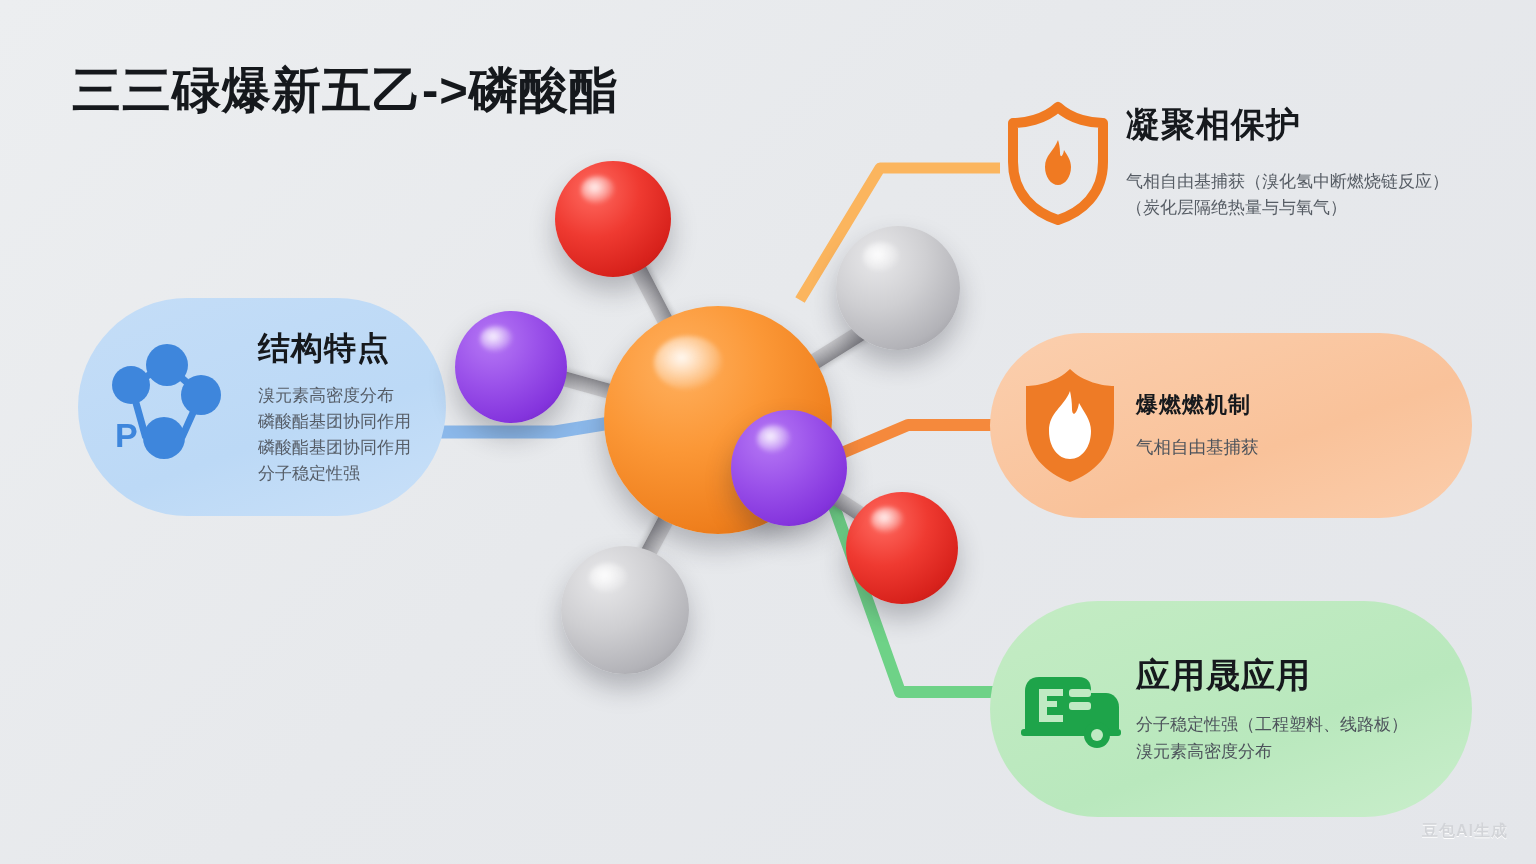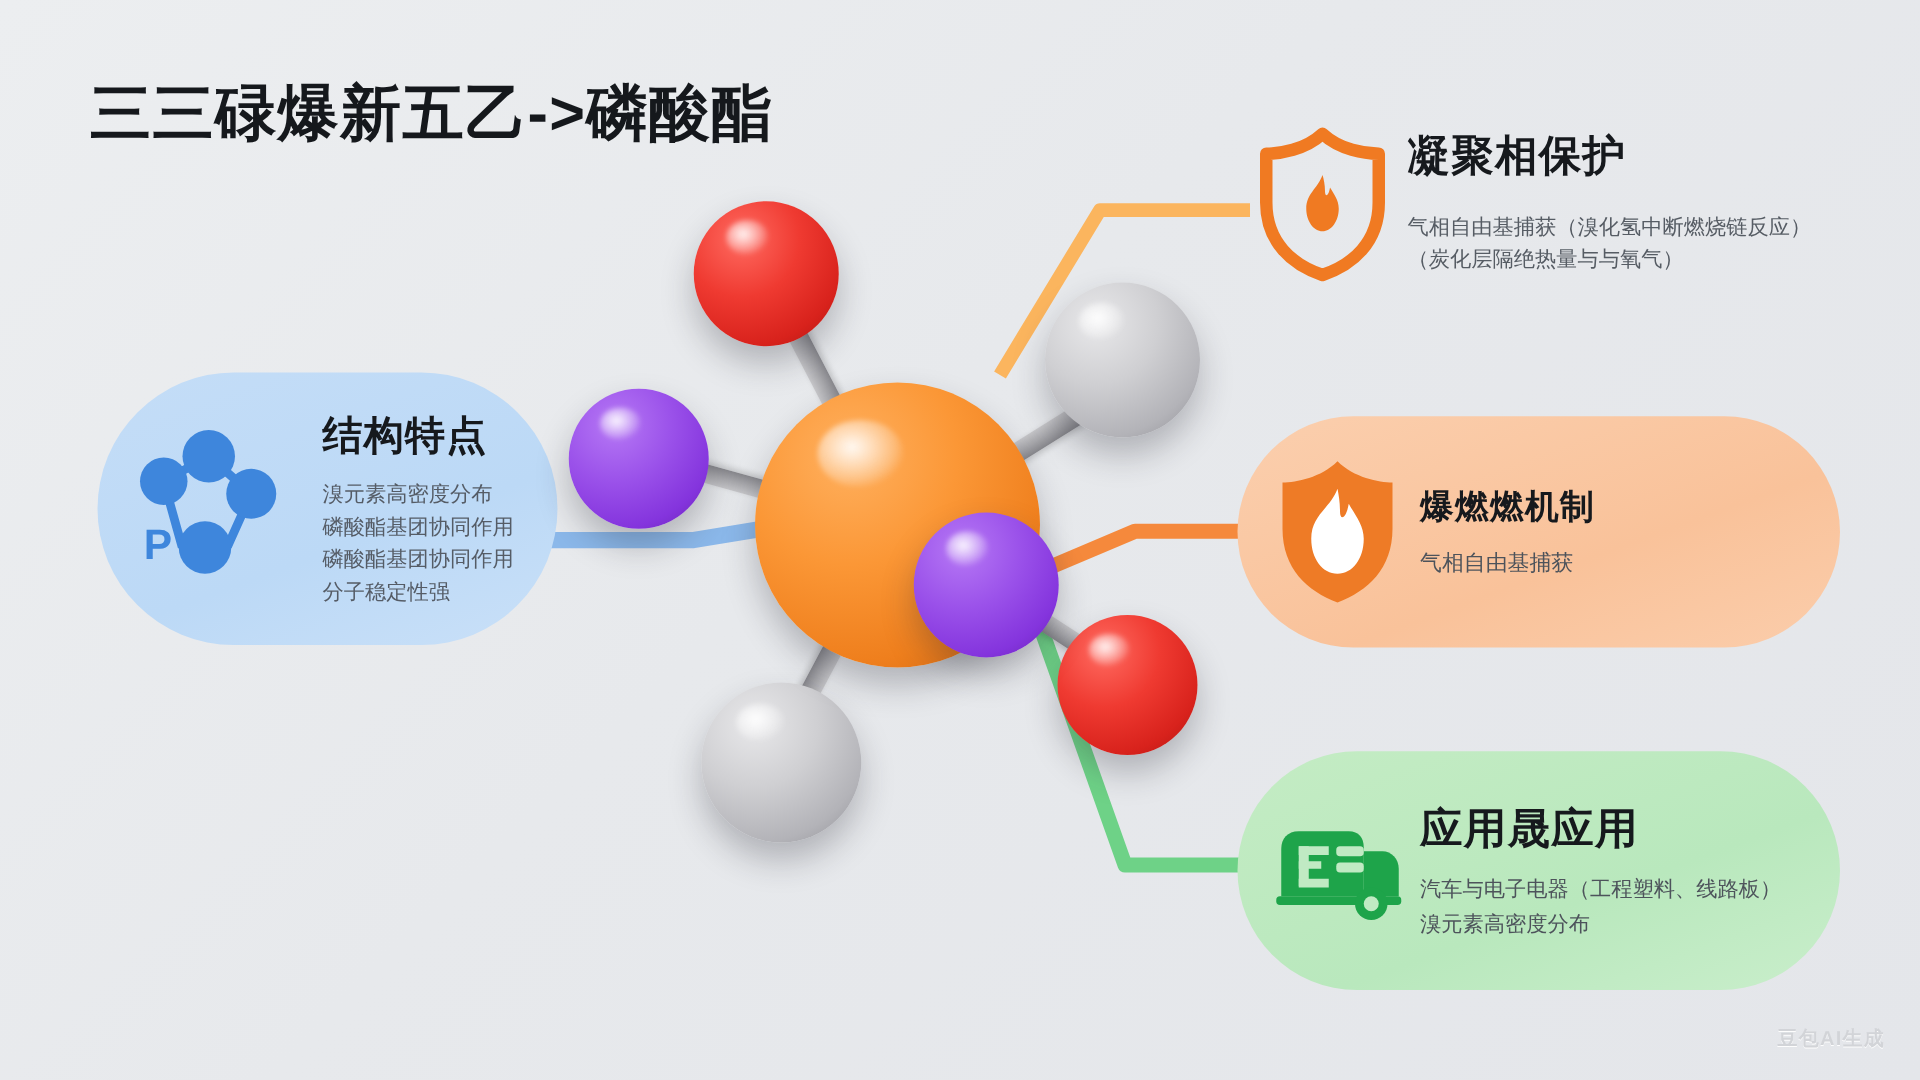--- a/index.html
+++ b/index.html
@@ -78,27 +78,27 @@
   #card-structure .card-title { font-size: 32px; margin-bottom: 12px; }
   #card-structure .card-lines { font-size: 17px; line-height: 1.52; color: #555c66; }
 
   
   #card-mechanism {
     left: 990px; top: 333px;
     width: 482px; height: 185px;
   }
   #card-mechanism .card-icon { width: 116px; margin-left: 22px; }
   #card-mechanism .card-body { padding-left: 8px; }
-  #card-mechanism .card-title { font-size: 27px; margin-bottom: 14px; }
+  #card-mechanism .card-title { font-size: 22px; margin-bottom: 14px; }
   #card-mechanism .card-lines { font-size: 17.5px; color: #4d535b; }
 
   
   #card-applications {
     left: 990px; top: 601px;
-    width: 482px; height: 191px;
+    width: 482px; height: 216px;
   }
   #card-applications .card-icon { width: 116px; margin-left: 24px; }
   #card-applications .card-body { padding-left: 6px; }
   #card-applications .card-title { font-size: 34px; margin-bottom: 12px; }
   #card-applications .card-lines { font-size: 17px; color: #4d535b; line-height: 1.6; }
 
   
   #block-condensed {
     position: absolute;
     left: 1000px; top: 96px;
@@ -257,21 +257,21 @@
           <rect x="52" y="22" width="22" height="8" rx="3"></rect>
           <rect x="52" y="35" width="22" height="8" rx="3"></rect>
         </g>
         <circle cx="80" cy="68" r="13" fill="#1ea44a"></circle>
         <circle cx="80" cy="68" r="6" fill="#c0eac3"></circle>
       </svg>
     </div>
     <div class="card-body">
       <div class="card-title">应用晟应用</div>
       <div class="card-lines">
-        <div>汽车与电子电器（工程塑料、线路板）</div>
+        <div>分子稳定性强（工程塑料、线路板）</div>
         <div>溴元素高密度分布</div>
       </div>
     </div>
   </div>
 
   <div class="molecule">
 
     <div class="bond" style="left:288px; top:264px; width:232px; height:16px; transform: rotate(242.5deg);"></div>
     <div class="bond" style="left:288px; top:264px; width:222px; height:16px; transform: rotate(-32deg);"></div>
     <div class="bond" style="left:288px; top:264px; width:212px; height:15px; transform: rotate(195.5deg);"></div>

